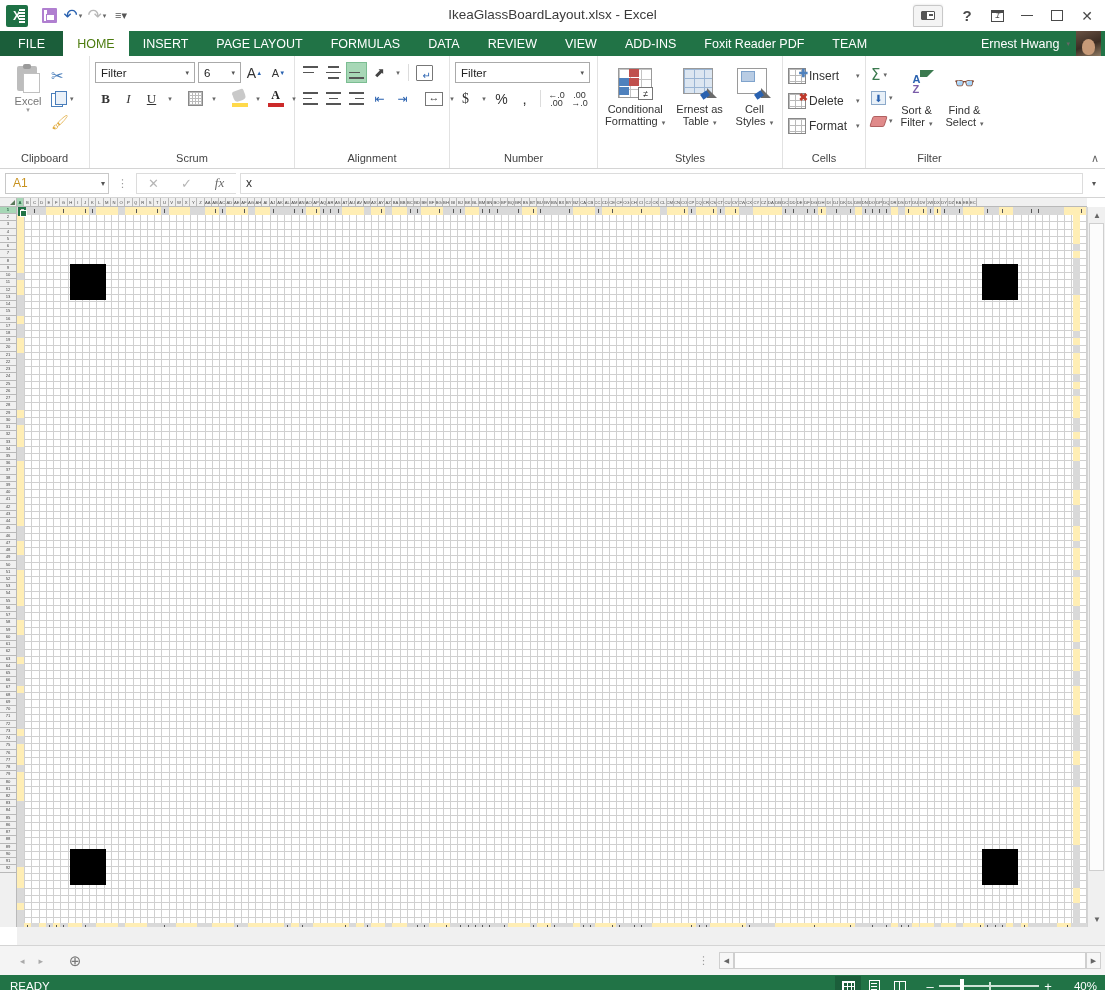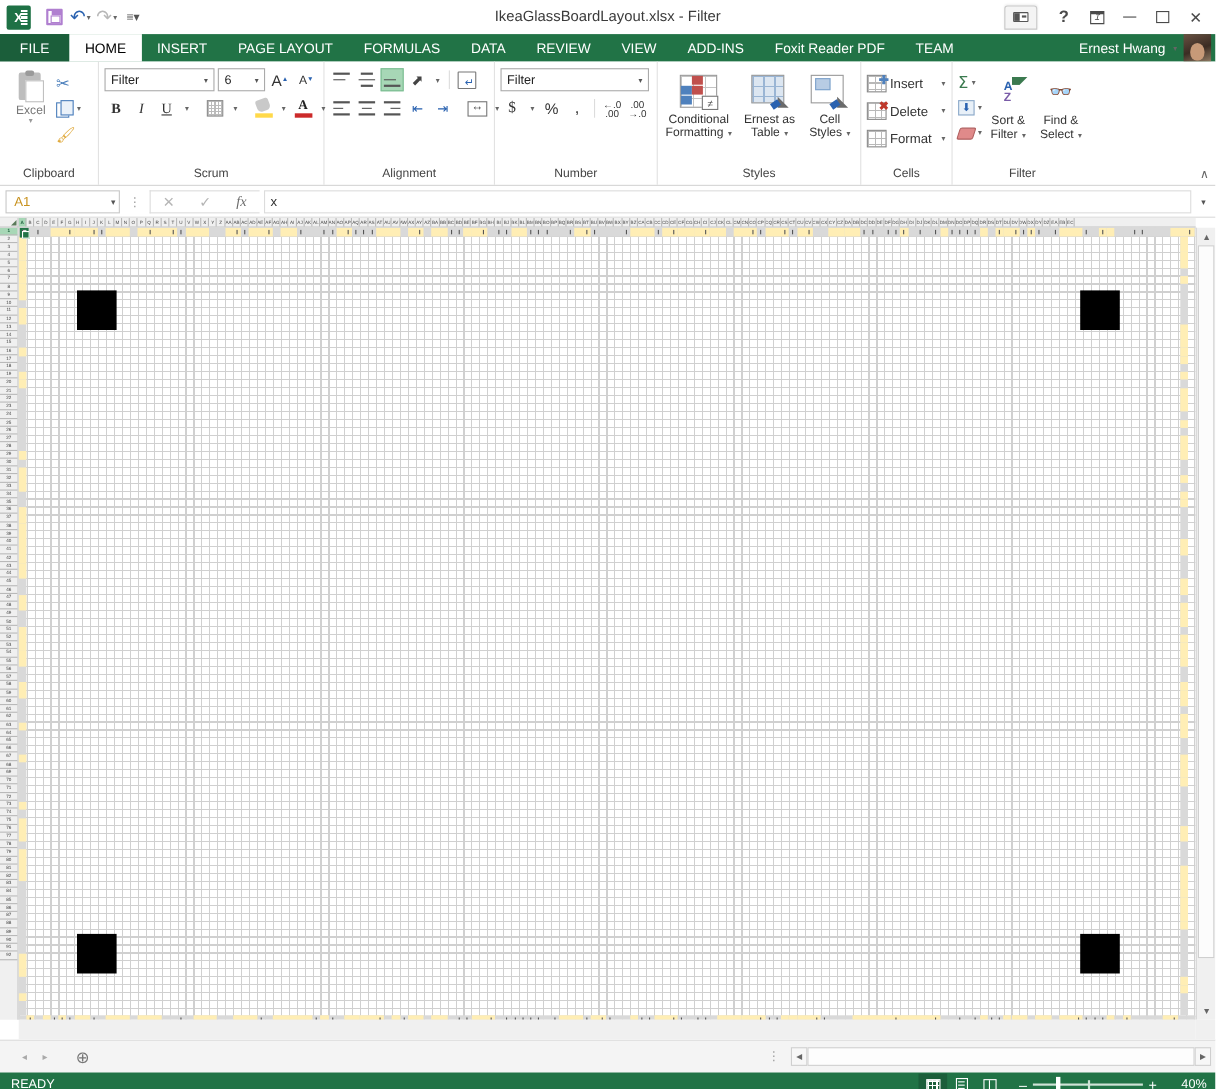--- a/index.html
+++ b/index.html
@@ -108,21 +108,21 @@
   }
   .tab {
     color: #fff;
     font-size: 12.5px;
     padding: 0 14px;
     display: flex; align-items: center;
     white-space: nowrap;
   }
   .tab.active {
     background: #fff;
-    color: #000000;
+    color: #4d7c0f;
   }
   .tab-user {
     margin-left: auto;
     display: flex; align-items: center;
     color: #fff; font-size: 12.5px;
     padding-right: 4px;
     gap: 6px;
   }
   .avatar {
     width: 25px; height: 25px;
@@ -501,21 +501,21 @@
         <span class="caret-sm">▾</span>
       </div>
     <div class="qat-btn">
         <span class="arrow-ico redo">↷</span>
         <span class="caret-sm">▾</span>
       </div>
     <div class="qat-btn">
         <span class="more-ico">≡▾</span>
       </div>
   </div>
-  <div class="win-title">IkeaGlassBoardLayout.xlsx - Filter</div>
+  <div class="win-title">IkeaGlassBoardLayout.xlsx - Excel</div>
   <div class="title-right">
     <div class="ribbon-opts">
         <i></i>
       </div>
     <div class="winbtn help">?</div>
     <div class="winbtn restore-up">
         <i></i>
       </div>
     <div class="winbtn minbtn">
         <i></i>

